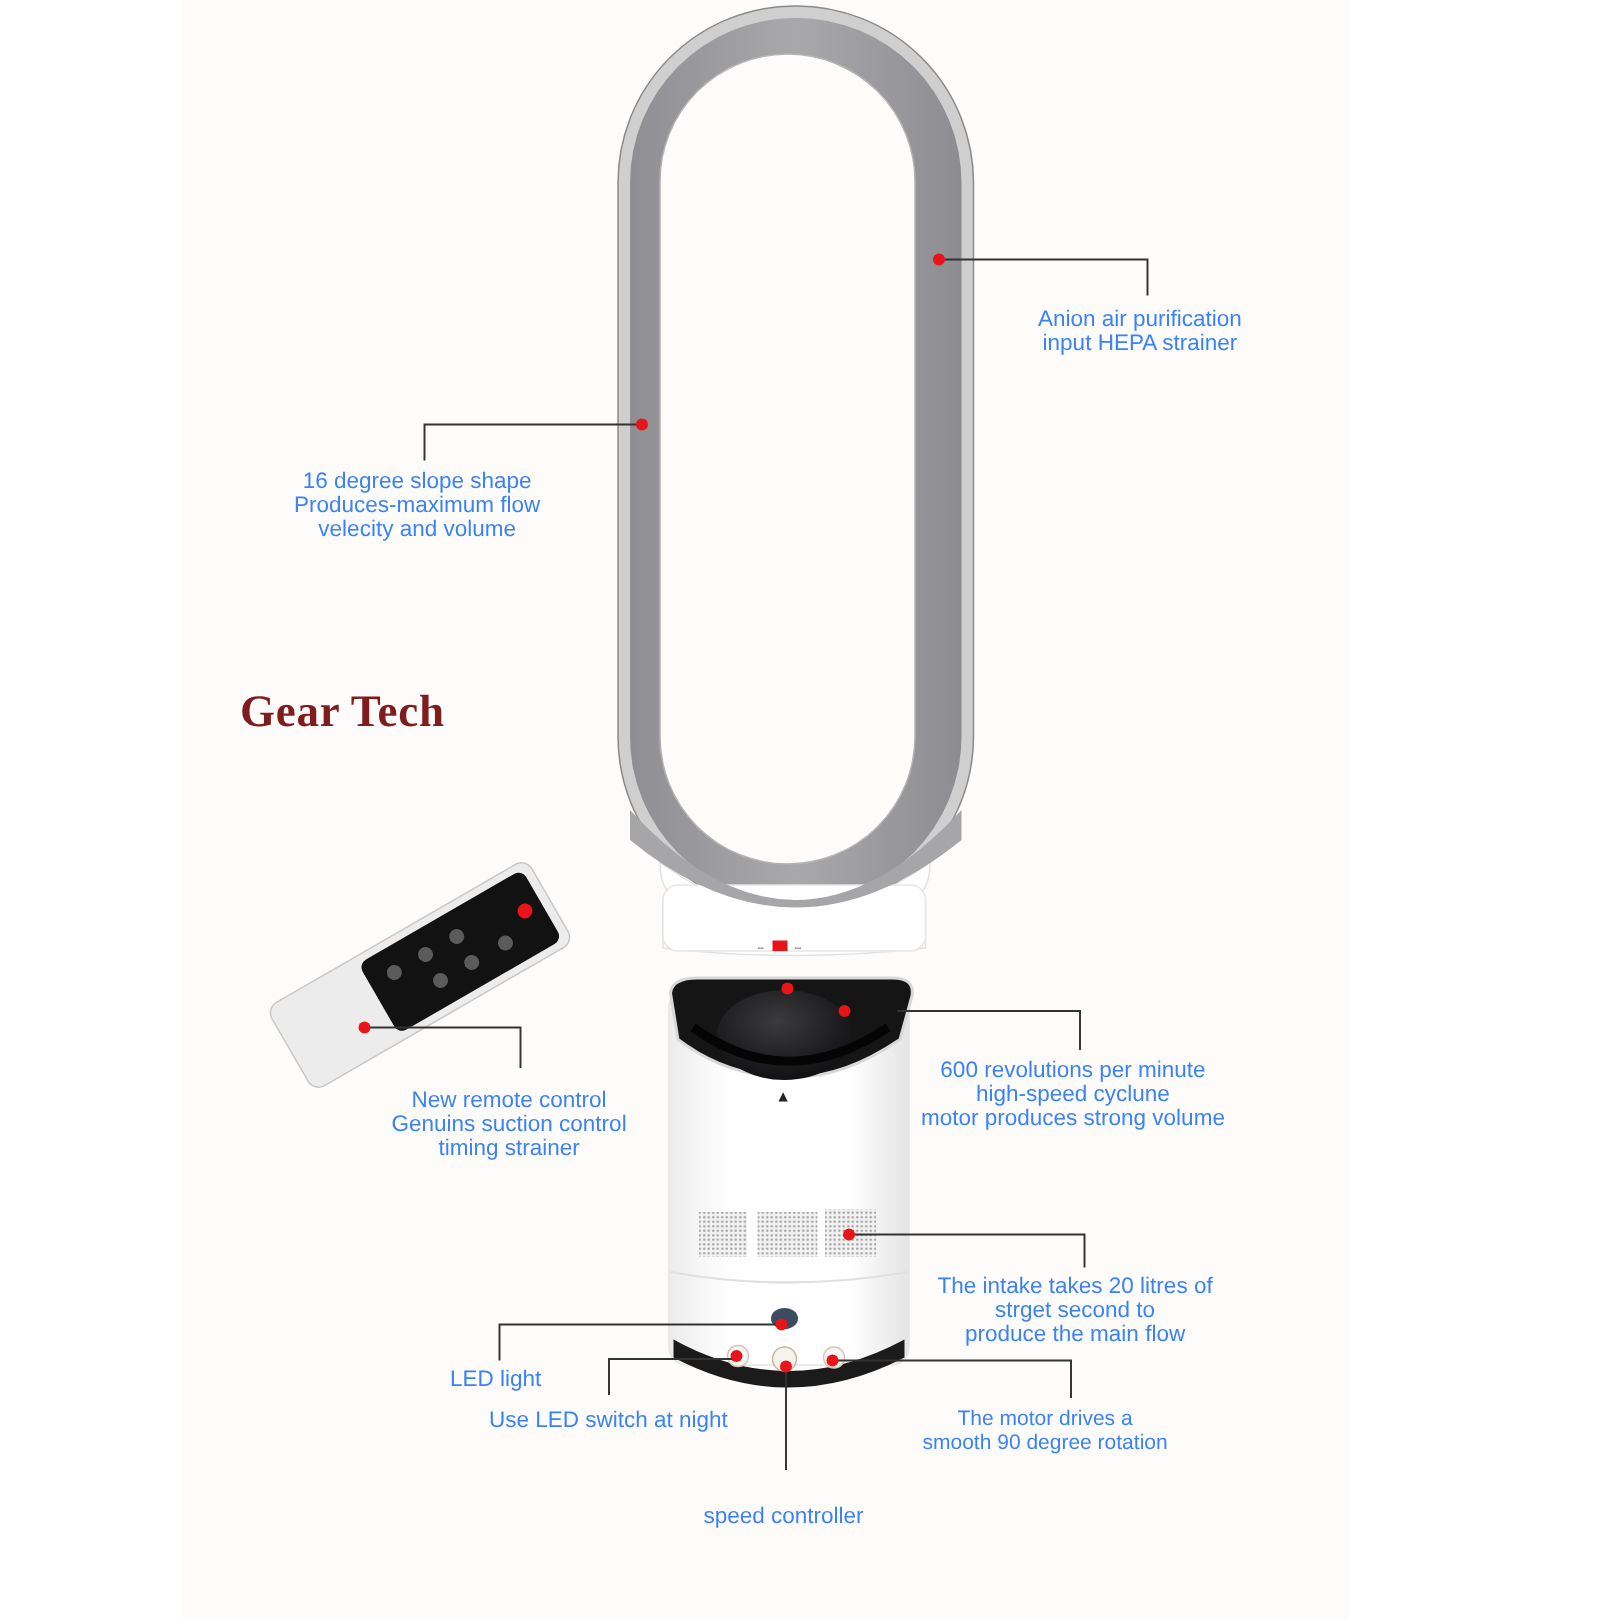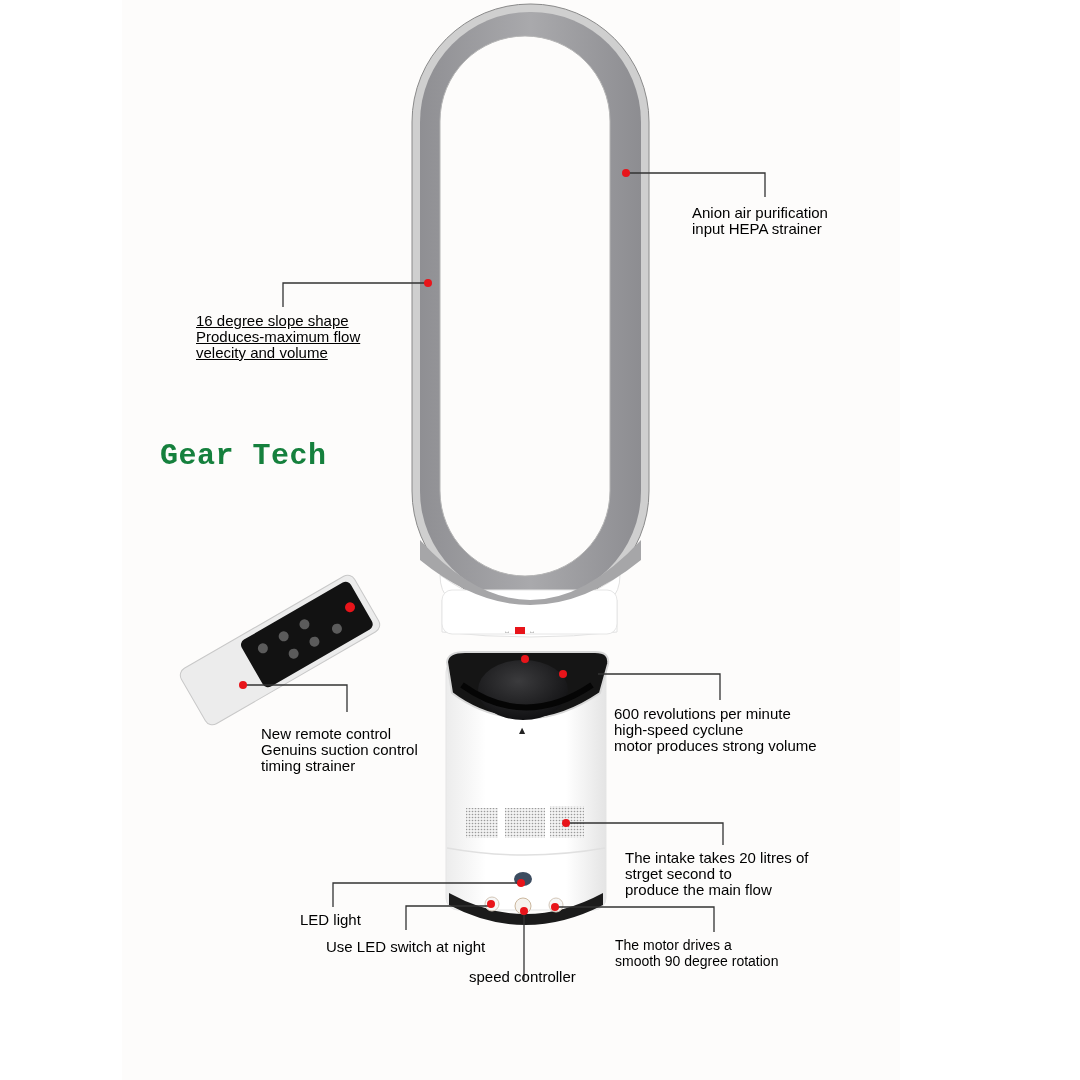--- a/index.html
+++ b/index.html
@@ -1,23 +1,23 @@
 <!DOCTYPE html>
 <html><head>
 <meta charset="utf-8">
 <style>
   html, body { margin:0; padding:0; }
   body { width:1080px; height:1080px; background:#ffffff; position:relative; overflow:hidden;
          font-family:"Liberation Sans", "DejaVu Sans", sans-serif; color:#222; }
   .panel { position:absolute; left:122px; top:0; width:778px; height:1080px; background:#fdfcfb; }
   .stage { position:absolute; left:0; top:0; width:1080px; height:1080px; }
-  .label { position:absolute; text-align:left; font-size:15px; line-height:16px; color:#000000; white-space:nowrap; }
+  .label { position:absolute; text-align:center; font-size:15px; line-height:16px; color:#3b82f6; white-space:nowrap; }
   .label span { display:block; }
-  .watermark { position:absolute; left:160px; top:439px; font-family:Liberation Mono, monospace; font-weight:bold;
-               font-size:30px; color:#15803d; letter-spacing:0.5px; }
+  .watermark { position:absolute; left:160px; top:458px; font-family:Liberation Serif, serif; font-weight:bold;
+               font-size:30px; color:#7f1d1d; letter-spacing:0.5px; }
   svg text { font-family:"DejaVu Sans", sans-serif; }
 </style>
 </head>
 <body>
 
 <div class="panel"></div>
 
 <div class="watermark">Gear Tech</div>
 
 <svg class="stage" width="1080" height="1080" viewBox="0 0 1080 1080">
@@ -117,21 +117,21 @@
     <circle cx="524" cy="911" r="4"></circle>
     <circle cx="555" cy="907" r="4"></circle>
   </g>
 </svg>
 
 <div class="label" style="left:692px; top:205px;">
   <span>Anion air purification</span>
   <span>input HEPA strainer</span>
 </div>
 
-<div class="label" style="left:196px; top:313px;text-decoration:underline;">
+<div class="label" style="left:196px; top:313px;">
   <span>16 degree slope shape</span>
   <span>Produces-maximum flow</span>
   <span>velecity and volume</span>
 </div>
 
 <div class="label" style="left:261px; top:716px;margin-top:10px;">
   <span>New remote control</span>
   <span>Genuins suction control</span>
   <span>timing strainer</span>
 </div>
@@ -154,15 +154,15 @@
 
 <div class="label" style="left:326px; top:939px;">
   <span>Use LED switch at night</span>
 </div>
 
 <div class="label" style="left:615px; top:937px; font-size:14px;">
   <span>The motor drives a</span>
   <span>smooth 90 degree rotation</span>
 </div>
 
-<div class="label" style="left:469px; top:969px;">
+<div class="label" style="left:469px; top:1003px;">
   <span>speed controller</span>
 </div>
 
 </body></html>

